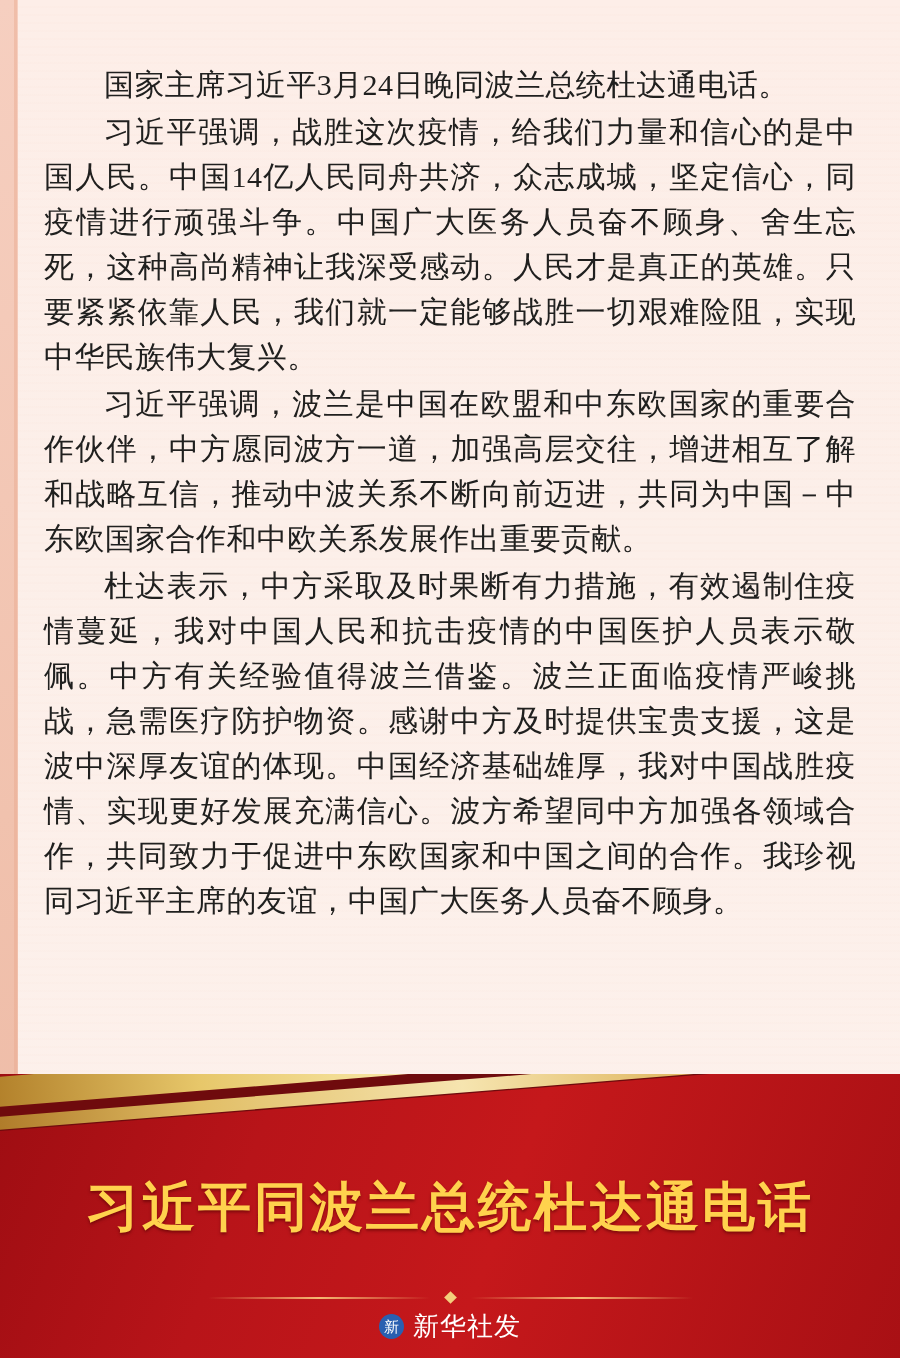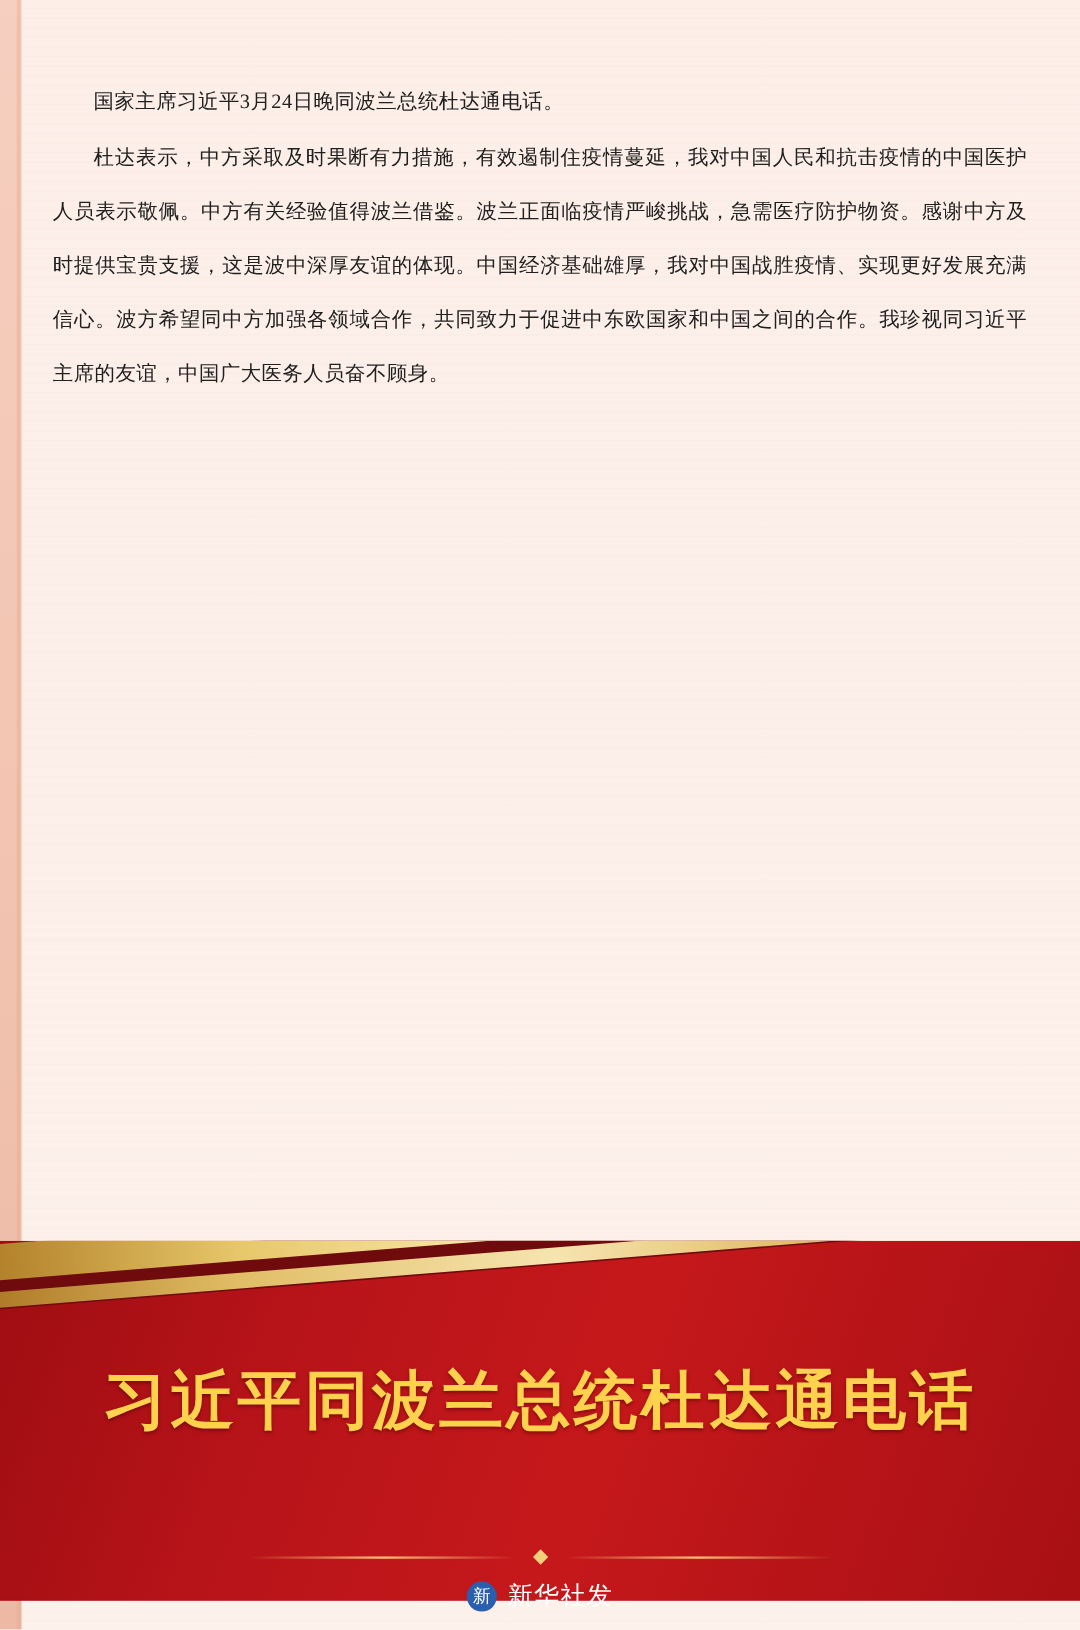--- a/index.html
+++ b/index.html
@@ -53,40 +53,40 @@
   }
 
   .article {
     position: absolute;
     left: 44px;
     top: 62px;
     width: 812px;
   }
   .article p {
     margin: 0 0 2px 0;
-    font-size: 17px;
+    font-size: 30px;
     line-height: 45px;
     color: #20201f;
     text-align: justify;
     text-justify: inter-ideograph;
     letter-spacing: 0.4px;
     font-family: "Liberation Serif", "DejaVu Serif", serif;
     font-weight: 500;
   }
   .article p.indent {
     text-indent: 2em;
   }
 
   
   .banner {
     position: absolute;
     left: 0;
     bottom: 0;
     width: 900px;
-    height: 324px;
+    height: 284px;
     overflow: hidden;
   }
   .banner-red {
     position: absolute;
     left: 0;
     top: 0;
     width: 900px;
     height: 300px;
     background: linear-gradient(110deg, #9e0d12 0%, #b81419 28%, #c5181b 55%, #a81014 100%);
   }
@@ -171,36 +171,38 @@
     display: inline-flex;
     align-items: center;
     justify-content: center;
     color: #ffffff;
     font-size: 15px;
     line-height: 1;
     font-family: "Liberation Sans", sans-serif;
   }
   .credit-text {
     color: #ffffff;
-    font-size: 21px;
+    font-size: 26px;
     letter-spacing: 1px;
     font-family: Liberation Serif, serif;
   }
 </style>
 </head>
 <body>
 
 <div class="poster">
 
   <div class="texture"></div>
   <div class="left-band"></div>
   <div class="left-band-inner"></div>
 
   <div class="article">
     <p class="indent">国家主席习近平3月24日晚同波兰总统杜达通电话。</p>
+    <p class="indent">习近平强调，战胜这次疫情，给我们力量和信心的是中国人民。中国14亿人民同舟共济，众志成城，坚定信心，同疫情进行顽强斗争。中国广大医务人员奋不顾身、舍生忘死，这种高尚精神让我深受感动。人民才是真正的英雄。只要紧紧依靠人民，我们就一定能够战胜一切艰难险阻，实现中华民族伟大复兴。</p>
+    <p class="indent">习近平强调，波兰是中国在欧盟和中东欧国家的重要合作伙伴，中方愿同波方一道，加强高层交往，增进相互了解和战略互信，推动中波关系不断向前迈进，共同为中国－中东欧国家合作和中欧关系发展作出重要贡献。</p>
     <p class="indent">杜达表示，中方采取及时果断有力措施，有效遏制住疫情蔓延，我对中国人民和抗击疫情的中国医护人员表示敬佩。中方有关经验值得波兰借鉴。波兰正面临疫情严峻挑战，急需医疗防护物资。感谢中方及时提供宝贵支援，这是波中深厚友谊的体现。中国经济基础雄厚，我对中国战胜疫情、实现更好发展充满信心。波方希望同中方加强各领域合作，共同致力于促进中东欧国家和中国之间的合作。我珍视同习近平主席的友谊，中国广大医务人员奋不顾身。</p>
   </div>
 
   <div class="banner">
     <div class="banner-red"></div>
     <div class="dark-wedge"></div>
     <div class="gold-stripe gold-1"></div>
     <div class="gold-stripe gold-2"></div>
 
     <div class="banner-title">习近平同波兰总统杜达通电话</div>

